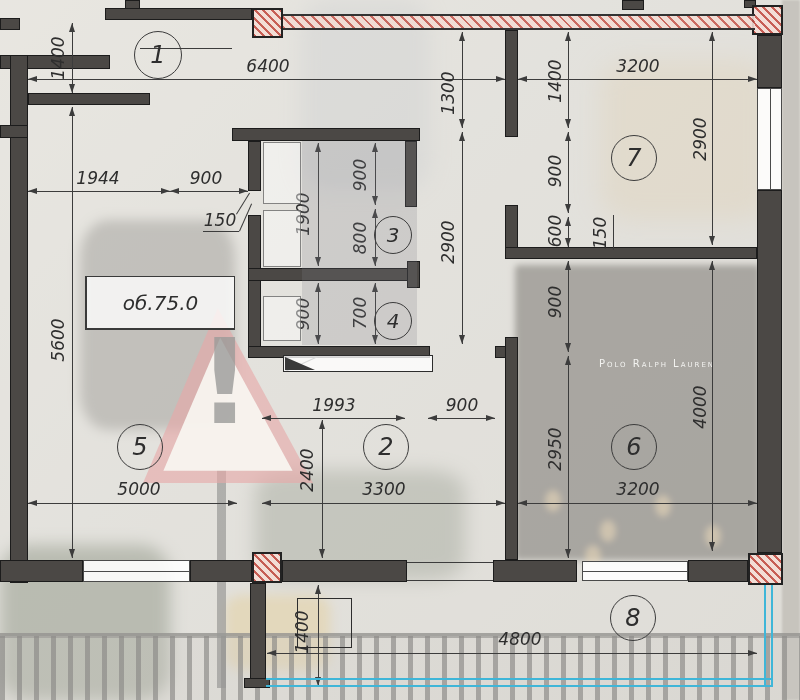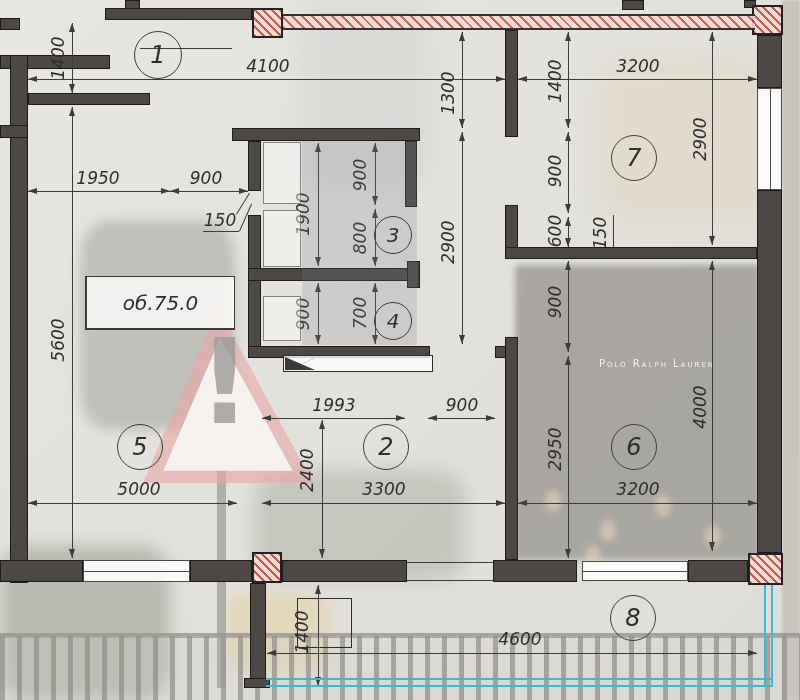--- a/index.html
+++ b/index.html
@@ -128,29 +128,29 @@
       <div class="redband" style="left: 283px; top: 14px; width: 472px; height: 16px;"></div>
       <div class="win" style="left: 83px; top: 560px; width: 107px; height: 22px;"></div>
       <div class="winline" style="left: 83px; top: 571px; width: 107px; height: 1px;"></div>
       <div class="win" style="left: 582px; top: 561px; width: 106px; height: 20px;"></div>
       <div class="winline" style="left: 582px; top: 571px; width: 106px; height: 1px;"></div>
       <div class="win" style="left: 757px; top: 88px; width: 25px; height: 102px;"></div>
       <div class="winline" style="left: 769.5px; top: 88px; width: 1px; height: 102px;"></div>
       <div class="dimline" style="left: 28px; top: 79px; width: 477px; height: 1px;"></div>
       <div class="arr" style="left: 28px; top: 76px; border-top: 3.5px solid transparent; border-bottom: 3.5px solid transparent; border-right: 9px solid rgb(60, 60, 60);"></div>
       <div class="arr" style="left: 496px; top: 76px; border-top: 3.5px solid transparent; border-bottom: 3.5px solid transparent; border-left: 9px solid rgb(60, 60, 60);"></div>
-      <div class="dimlabel" style="left: 268px; top: 66px;">4100</div>
+      <div class="dimlabel" style="left: 268px; top: 66px;">6400</div>
       <div class="dimline" style="left: 518px; top: 79px; width: 239px; height: 1px;"></div>
       <div class="arr" style="left: 518px; top: 76px; border-top: 3.5px solid transparent; border-bottom: 3.5px solid transparent; border-right: 9px solid rgb(60, 60, 60);"></div>
       <div class="arr" style="left: 748px; top: 76px; border-top: 3.5px solid transparent; border-bottom: 3.5px solid transparent; border-left: 9px solid rgb(60, 60, 60);"></div>
       <div class="dimlabel" style="left: 638px; top: 66px;">3200</div>
       <div class="dimline" style="left: 28px; top: 191px; width: 142px; height: 1px;"></div>
       <div class="arr" style="left: 28px; top: 188px; border-top: 3.5px solid transparent; border-bottom: 3.5px solid transparent; border-right: 9px solid rgb(60, 60, 60);"></div>
       <div class="arr" style="left: 161px; top: 188px; border-top: 3.5px solid transparent; border-bottom: 3.5px solid transparent; border-left: 9px solid rgb(60, 60, 60);"></div>
-      <div class="dimlabel" style="left: 98px; top: 178px;">1950</div>
+      <div class="dimlabel" style="left: 98px; top: 178px;">1944</div>
       <div class="dimline" style="left: 170px; top: 191px; width: 78px; height: 1px;"></div>
       <div class="arr" style="left: 170px; top: 188px; border-top: 3.5px solid transparent; border-bottom: 3.5px solid transparent; border-right: 9px solid rgb(60, 60, 60);"></div>
       <div class="arr" style="left: 239px; top: 188px; border-top: 3.5px solid transparent; border-bottom: 3.5px solid transparent; border-left: 9px solid rgb(60, 60, 60);"></div>
       <div class="dimlabel" style="left: 206px; top: 178px;">900</div>
       <div class="dimline" style="left: 262px; top: 418px; width: 143px; height: 1px;"></div>
       <div class="arr" style="left: 262px; top: 415px; border-top: 3.5px solid transparent; border-bottom: 3.5px solid transparent; border-right: 9px solid rgb(60, 60, 60);"></div>
       <div class="arr" style="left: 396px; top: 415px; border-top: 3.5px solid transparent; border-bottom: 3.5px solid transparent; border-left: 9px solid rgb(60, 60, 60);"></div>
       <div class="dimlabel" style="left: 334px; top: 405px;">1993</div>
       <div class="dimline" style="left: 428px; top: 418px; width: 67px; height: 1px;"></div>
       <div class="arr" style="left: 428px; top: 415px; border-top: 3.5px solid transparent; border-bottom: 3.5px solid transparent; border-right: 9px solid rgb(60, 60, 60);"></div>
@@ -164,21 +164,21 @@
       <div class="arr" style="left: 262px; top: 500px; border-top: 3.5px solid transparent; border-bottom: 3.5px solid transparent; border-right: 9px solid rgb(60, 60, 60);"></div>
       <div class="arr" style="left: 496px; top: 500px; border-top: 3.5px solid transparent; border-bottom: 3.5px solid transparent; border-left: 9px solid rgb(60, 60, 60);"></div>
       <div class="dimlabel" style="left: 384px; top: 489px;">3300</div>
       <div class="dimline" style="left: 518px; top: 503px; width: 239px; height: 1px;"></div>
       <div class="arr" style="left: 518px; top: 500px; border-top: 3.5px solid transparent; border-bottom: 3.5px solid transparent; border-right: 9px solid rgb(60, 60, 60);"></div>
       <div class="arr" style="left: 748px; top: 500px; border-top: 3.5px solid transparent; border-bottom: 3.5px solid transparent; border-left: 9px solid rgb(60, 60, 60);"></div>
       <div class="dimlabel" style="left: 638px; top: 489px;">3200</div>
       <div class="dimline" style="left: 267px; top: 653px; width: 490px; height: 1px;"></div>
       <div class="arr" style="left: 267px; top: 650px; border-top: 3.5px solid transparent; border-bottom: 3.5px solid transparent; border-right: 9px solid rgb(60, 60, 60);"></div>
       <div class="arr" style="left: 748px; top: 650px; border-top: 3.5px solid transparent; border-bottom: 3.5px solid transparent; border-left: 9px solid rgb(60, 60, 60);"></div>
-      <div class="dimlabel" style="left: 520px; top: 639px;">4600</div>
+      <div class="dimlabel" style="left: 520px; top: 639px;">4800</div>
       <div class="dimline" style="left: 72px; top: 23px; width: 1px; height: 70px;"></div>
       <div class="arr" style="left: 69px; top: 23px; border-left: 3.5px solid transparent; border-right: 3.5px solid transparent; border-bottom: 9px solid rgb(60, 60, 60);"></div>
       <div class="arr" style="left: 69px; top: 84px; border-left: 3.5px solid transparent; border-right: 3.5px solid transparent; border-top: 9px solid rgb(60, 60, 60);"></div>
       <div class="dimlabel rot" style="left: 58px; top: 58px;">1400</div>
       <div class="dimline" style="left: 72px; top: 107px; width: 1px; height: 451px;"></div>
       <div class="arr" style="left: 69px; top: 107px; border-left: 3.5px solid transparent; border-right: 3.5px solid transparent; border-bottom: 9px solid rgb(60, 60, 60);"></div>
       <div class="arr" style="left: 69px; top: 549px; border-left: 3.5px solid transparent; border-right: 3.5px solid transparent; border-top: 9px solid rgb(60, 60, 60);"></div>
       <div class="dimlabel rot" style="left: 58px; top: 340px;">5600</div>
       <div class="dimline" style="left: 462px; top: 32px; width: 1px; height: 96px;"></div>
       <div class="arr" style="left: 459px; top: 32px; border-left: 3.5px solid transparent; border-right: 3.5px solid transparent; border-bottom: 9px solid rgb(60, 60, 60);"></div>

